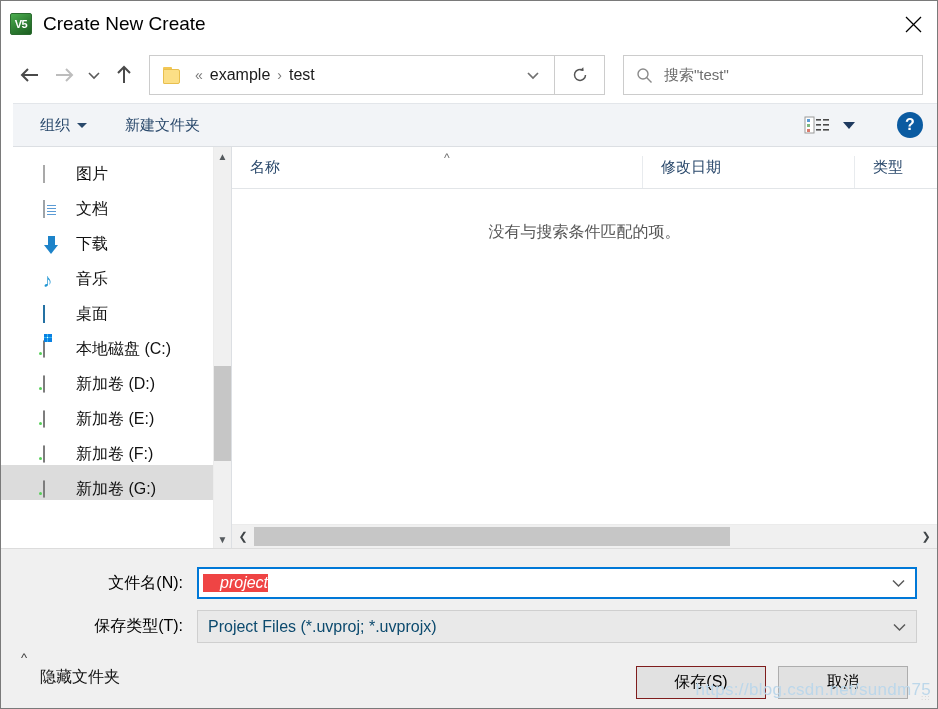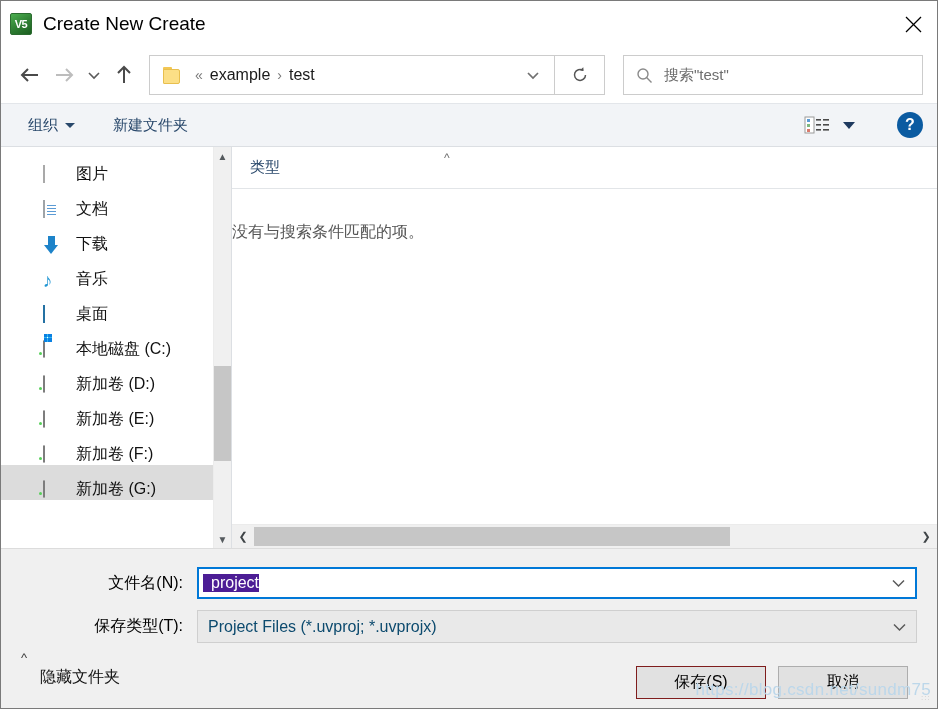--- a/index.html
+++ b/index.html
@@ -187,20 +187,21 @@
   .cmdbar {
     height: 44px;
     min-height: 44px;
     background: #f2f4f7;
     border-top: 1px solid #e3e6ea;
     border-bottom: 1px solid #dcdfe3;
     display: flex;
     align-items: center;
     padding: 0 14px 0 22px;
     box-sizing: border-box;
+    margin-left: 12px;
   }
   .cmd-item {
     font-size: 15px;
     color: #29486b;
     display: flex;
     align-items: center;
     white-space: nowrap;
     padding: 3px 5px;
   }
   .cmd-item.organize { margin-right: 28px; }
@@ -445,20 +446,21 @@
     left: 212px;
     top: 5px;
     color: #6f6f6f;
     font-size: 12px;
     line-height: 1;
   }
 
   .emptywrap {
     flex: 1;
     display: flex;
+    justify-content: center;
     padding-top: 33px;
     min-height: 0;
   }
   .empty-msg {
     font-size: 16px;
     color: #575757;
     white-space: nowrap;
   }
 
   .hscroll {
@@ -536,23 +538,24 @@
     font-size: 16px;
     padding-left: 5px;
     white-space: nowrap;
     overflow: hidden;
     min-width: 0;
   }
   .combo.filename .combo-value {
     padding-left: 4px;
   }
   .combo.filename .sel {
-    background: #4c1d95;
+    background: #ef4444;
     color: #ffffff;
-    padding: 1px 0 2px 8px;
+    padding: 1px 0 2px 17px;
+    font-style: italic;
   }
   .combo.filetype .combo-value {
     color: #0c4a6e;
     padding-left: 10px;
   }
   .combo-arrow {
     width: 34px;
     flex: none;
     display: flex;
     align-items: center;
@@ -782,20 +785,26 @@
         <div class="vscroll-arrow">▲</div>
         <div class="vscroll-track">
           <div class="vscroll-thumb"></div>
         </div>
         <div class="vscroll-arrow">▼</div>
       </div>
     </div>
 
     <div class="listpane">
       <div class="colheader">
+        <div class="col col-name">
+          <span>名称</span>
+        </div>
+        <div class="col col-date">
+          <span>修改日期</span>
+        </div>
         <div class="col col-type">
           <span>类型</span>
         </div>
         <div class="sort-caret">^</div>
       </div>
       <div class="emptywrap">
         <div class="empty-msg">没有与搜索条件匹配的项。</div>
       </div>
       <div class="hscroll">
         <div class="hscroll-arrow">❮</div>

